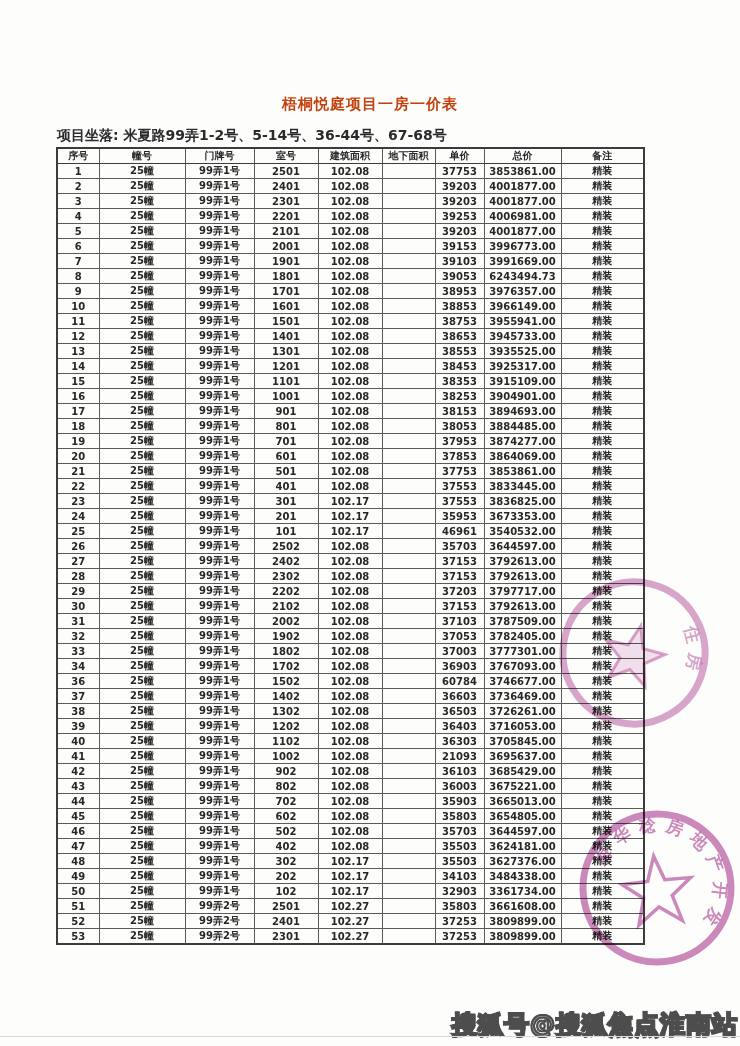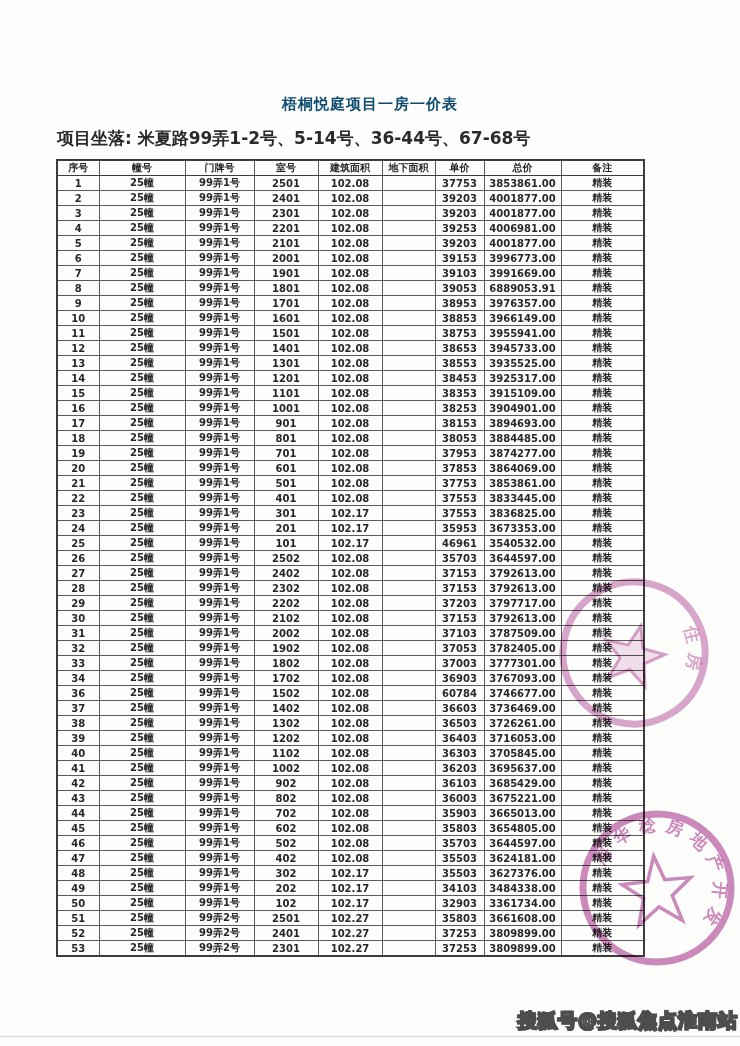--- a/index.html
+++ b/index.html
@@ -8,29 +8,29 @@
     position:relative;
     width:740px; height:1046px;
     background:#fdfdfc;
     overflow:hidden;
     font-family:"DejaVu Sans", sans-serif;
     color:#252525;
   }
   .doc-title {
     position:absolute; top:95px; left:0; width:740px;
     text-align:center;
-    font-size:15px; font-weight:700; color:#0c4a6e;
+    font-size:15px; font-weight:700; color:#c2410c;
     letter-spacing:1px;
   }
   .location-line {
     position:absolute; top:127px; left:57px;
-    font-size:17px; font-weight:700; color:#2a2a2a;
+    font-size:14px; font-weight:700; color:#2a2a2a;
   }
   table.price-table {
-    position:absolute; left:56px; top:159px;
+    position:absolute; left:56px; top:147px;
     width:588px; height:788px;
     border-collapse:collapse; table-layout:fixed;
     font-size:10px;
     border:2px solid #3c3c3c;
   }
   table.price-table th, table.price-table td {
     border:1px solid #5a5a5a;
     text-align:center; vertical-align:middle;
     padding:0; overflow:hidden; white-space:nowrap;
     font-weight:600; color:#272727;
@@ -43,21 +43,21 @@
   }
   .stamp-1 { left:551px; top:570px; color:rgba(186,92,163,0.55); transform:rotate(14deg); }
   .stamp-2 { left:574px; top:805px; color:rgba(182,82,158,0.68); transform:rotate(-6deg); }
   .stamp text {
     font-family:"DejaVu Sans", sans-serif;
     font-size:17px; font-weight:700;
     fill:currentColor; letter-spacing:8px;
   }
   .watermark {
     position:absolute; top:1008px; right:2px;
-    font-size:19px; font-weight:700; letter-spacing:1px;
+    font-size:25px; font-weight:700; letter-spacing:1px;
     color:#ffffff;
     -webkit-text-stroke:2px #4d4d4d;
     text-shadow: 1px 1px 0 #5c5c5c, -1px -1px 0 #5c5c5c, 1px -1px 0 #5c5c5c, -1px 1px 0 #5c5c5c;
   }
   .page-bottom-line {
     position:absolute; top:1036px; left:0; width:740px; height:1px;
     background:#d9d9d9;
   }
 </style>
 </head>
@@ -173,21 +173,21 @@
           <td>精装</td>
         </tr>
         <tr>
           <td>8</td>
           <td>25幢</td>
           <td>99弄1号</td>
           <td>1801</td>
           <td>102.08</td>
           <td></td>
           <td>39053</td>
-          <td>6889053.91</td>
+          <td>6243494.73</td>
           <td>精装</td>
         </tr>
         <tr>
           <td>9</td>
           <td>25幢</td>
           <td>99弄1号</td>
           <td>1701</td>
           <td>102.08</td>
           <td></td>
           <td>38953</td>
@@ -524,21 +524,21 @@
           <td>3705845.00</td>
           <td>精装</td>
         </tr>
         <tr>
           <td>41</td>
           <td>25幢</td>
           <td>99弄1号</td>
           <td>1002</td>
           <td>102.08</td>
           <td></td>
-          <td>36203</td>
+          <td>21093</td>
           <td>3695637.00</td>
           <td>精装</td>
         </tr>
         <tr>
           <td>42</td>
           <td>25幢</td>
           <td>99弄1号</td>
           <td>902</td>
           <td>102.08</td>
           <td></td>

